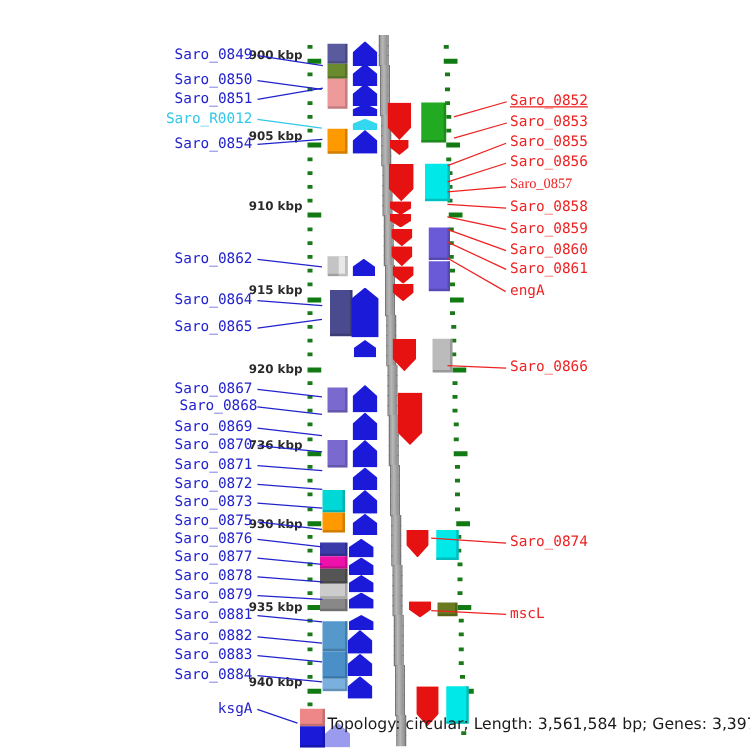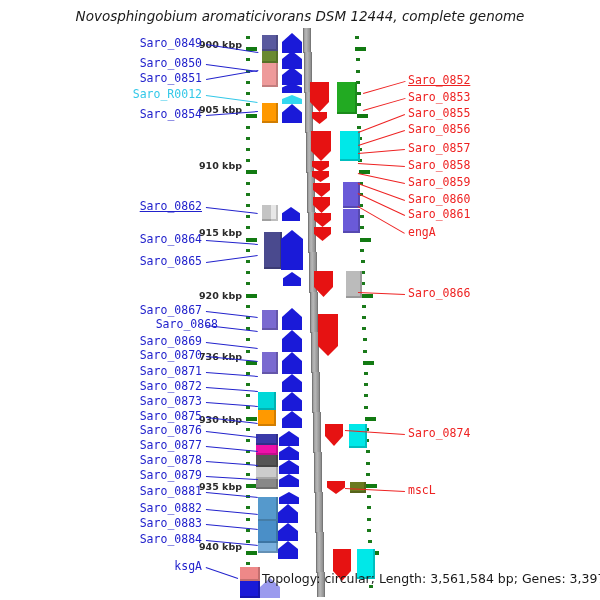--- a/index.html
+++ b/index.html
@@ -81,21 +81,20 @@
   .lbl.left{text-align:right;}
   .lbl.cds{color:#2222cc;}
   .lbl.rna{color:#33c8e8;}
   .lbl.right{color:#ee2222;}
 </style>
 </head>
 <body>
 
 <div id="stage">
 
-  <div class="title">Novosphingobium aromaticivorans DSM 12444, complete genome</div>
 
   <div id="axis-host">
       <div class="axis-bar" style="left: 302.95px; top: 28px; height: 9px;"></div>
       <div class="axis-bar" style="left: 303.15px; top: 36px; height: 9px;"></div>
       <div class="axis-bar" style="left: 303.35px; top: 44px; height: 9px;"></div>
       <div class="axis-bar" style="left: 303.55px; top: 52px; height: 9px;"></div>
       <div class="axis-bar" style="left: 303.75px; top: 60px; height: 9px;"></div>
       <div class="axis-bar" style="left: 303.95px; top: 68px; height: 9px;"></div>
       <div class="axis-bar" style="left: 304.15px; top: 76px; height: 9px;"></div>
       <div class="axis-bar" style="left: 304.35px; top: 84px; height: 9px;"></div>
@@ -391,45 +390,45 @@
       <div class="leader" style="left: 345px; top: 430px; width: 60.1332px; border-top-color: rgb(238, 34, 34); transform: rotate(3.81407deg);"></div>
       <div class="leader" style="left: 345px; top: 488px; width: 60.075px; border-top-color: rgb(238, 34, 34); transform: rotate(2.86241deg);"></div>
     </div>
 
   <div id="labels-host">
       <div class="lbl left cds" style="left: 60px; width: 142px; top: 36px;">Saro_0849</div>
       <div class="lbl left cds" style="left: 60px; width: 142px; top: 56px;">Saro_0850</div>
       <div class="lbl left cds" style="left: 60px; width: 142px; top: 71px;">Saro_0851</div>
       <div class="lbl left rna" style="left: 60px; width: 142px; top: 87px;">Saro_R0012</div>
       <div class="lbl left cds" style="left: 60px; width: 142px; top: 107px;">Saro_0854</div>
-      <div class="lbl left cds" style="left: 60px; width: 142px; top: 199px; text-decoration: underline;">Saro_0862</div>
+      <div class="lbl left cds" style="left: 60px; width: 142px; top: 199px;">Saro_0862</div>
       <div class="lbl left cds" style="left: 60px; width: 142px; top: 232px;">Saro_0864</div>
       <div class="lbl left cds" style="left: 60px; width: 142px; top: 254px;">Saro_0865</div>
       <div class="lbl left cds" style="left: 60px; width: 142px; top: 303px;">Saro_0867</div>
-      <div class="lbl left cds" style="left: 76px; width: 142px; top: 317px;">Saro_0868</div>
+      <div class="lbl left cds" style="left: 64px; width: 142px; top: 317px;">Saro_0868</div>
       <div class="lbl left cds" style="left: 60px; width: 142px; top: 334px;">Saro_0869</div>
       <div class="lbl left cds" style="left: 60px; width: 142px; top: 348px;">Saro_0870</div>
       <div class="lbl left cds" style="left: 60px; width: 142px; top: 364px;">Saro_0871</div>
       <div class="lbl left cds" style="left: 60px; width: 142px; top: 379px;">Saro_0872</div>
       <div class="lbl left cds" style="left: 60px; width: 142px; top: 394px;">Saro_0873</div>
       <div class="lbl left cds" style="left: 60px; width: 142px; top: 409px;">Saro_0875</div>
       <div class="lbl left cds" style="left: 60px; width: 142px; top: 423px;">Saro_0876</div>
       <div class="lbl left cds" style="left: 60px; width: 142px; top: 438px;">Saro_0877</div>
       <div class="lbl left cds" style="left: 60px; width: 142px; top: 453px;">Saro_0878</div>
       <div class="lbl left cds" style="left: 60px; width: 142px; top: 468px;">Saro_0879</div>
       <div class="lbl left cds" style="left: 60px; width: 142px; top: 484px;">Saro_0881</div>
       <div class="lbl left cds" style="left: 60px; width: 142px; top: 501px;">Saro_0882</div>
       <div class="lbl left cds" style="left: 60px; width: 142px; top: 516px;">Saro_0883</div>
       <div class="lbl left cds" style="left: 60px; width: 142px; top: 532px;">Saro_0884</div>
       <div class="lbl left cds" style="left: 60px; width: 142px; top: 559px;">ksgA</div>
       <div class="lbl right" style="left: 408px; top: 73px; text-decoration: underline;">Saro_0852</div>
       <div class="lbl right" style="left: 408px; top: 90px;">Saro_0853</div>
       <div class="lbl right" style="left: 408px; top: 106px;">Saro_0855</div>
       <div class="lbl right" style="left: 408px; top: 122px;">Saro_0856</div>
-      <div class="lbl right" style="left: 408px; top: 141px;">Saro_0857</div>
+      <div class="lbl right" style="left: 408px; top: 141px; font-family: Liberation Serif, serif;">Saro_0857</div>
       <div class="lbl right" style="left: 408px; top: 158px;">Saro_0858</div>
       <div class="lbl right" style="left: 408px; top: 175px;">Saro_0859</div>
       <div class="lbl right" style="left: 408px; top: 192px;">Saro_0860</div>
       <div class="lbl right" style="left: 408px; top: 207px;">Saro_0861</div>
       <div class="lbl right" style="left: 408px; top: 225px;">engA</div>
       <div class="lbl right" style="left: 408px; top: 286px;">Saro_0866</div>
       <div class="lbl right" style="left: 408px; top: 426px;">Saro_0874</div>
       <div class="lbl right" style="left: 408px; top: 483px;">mscL</div>
     </div>
 

